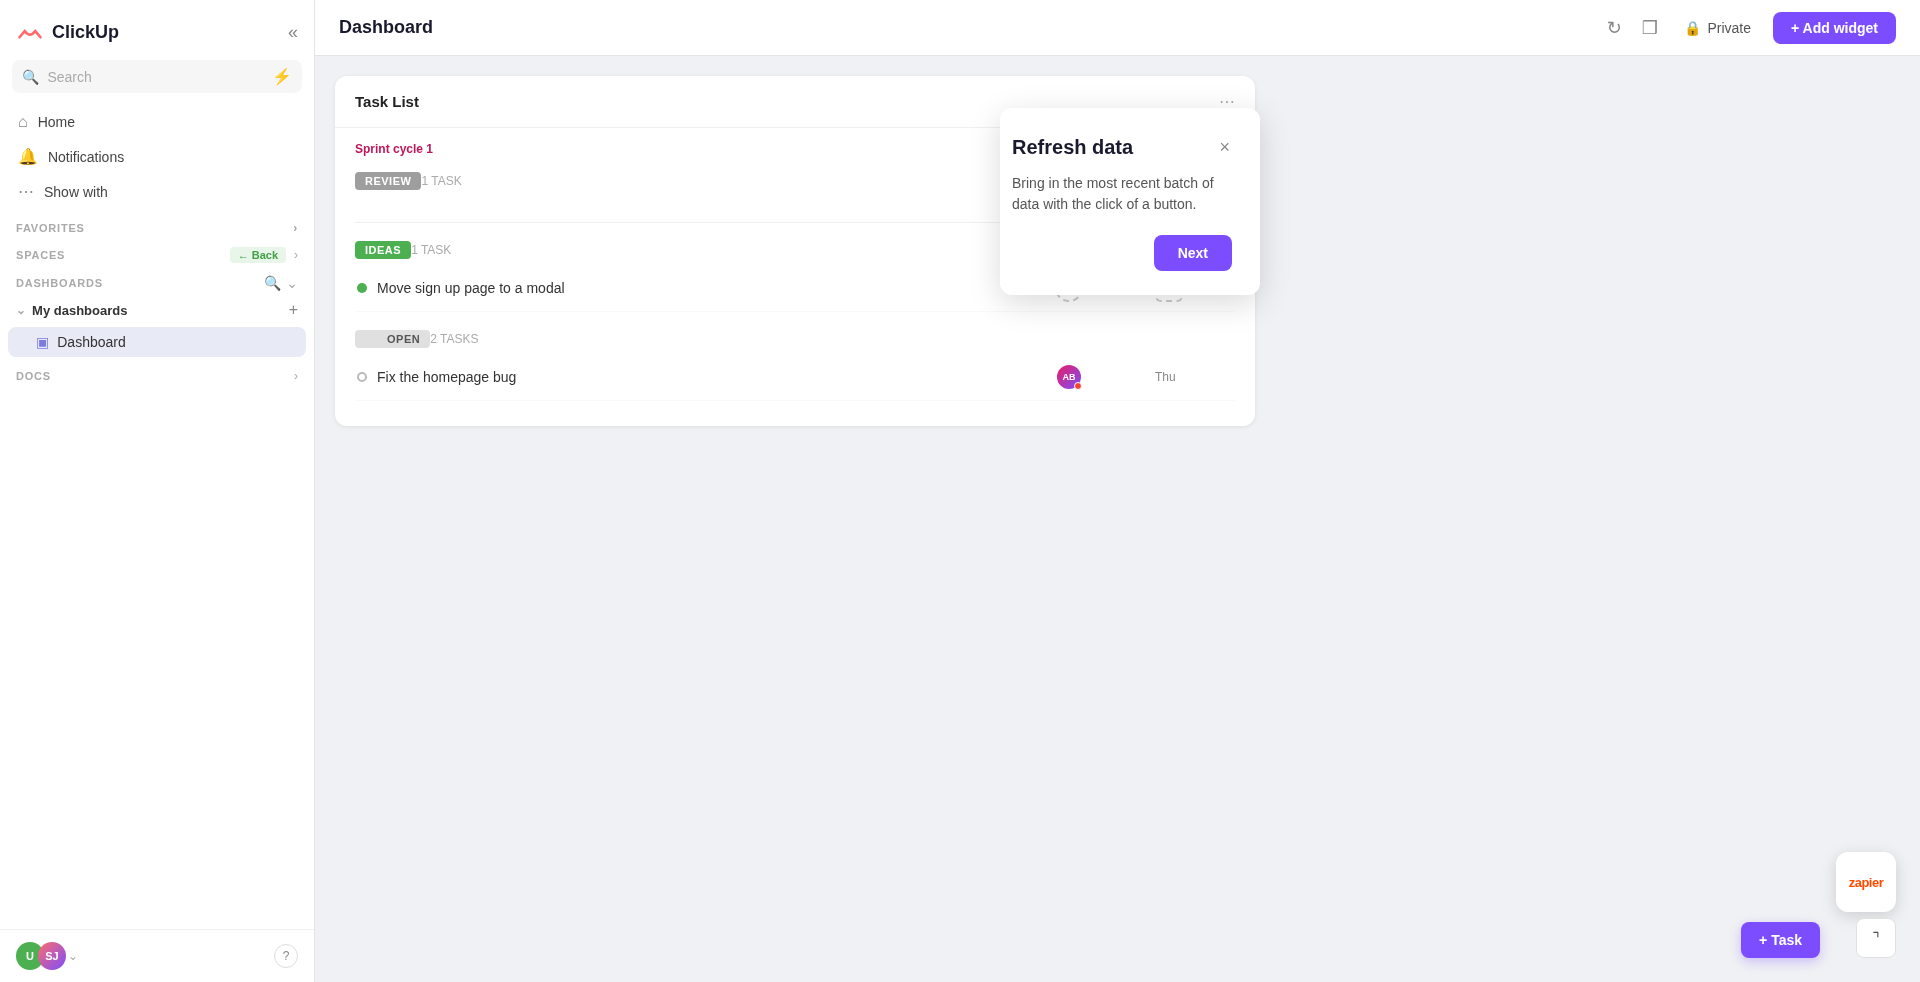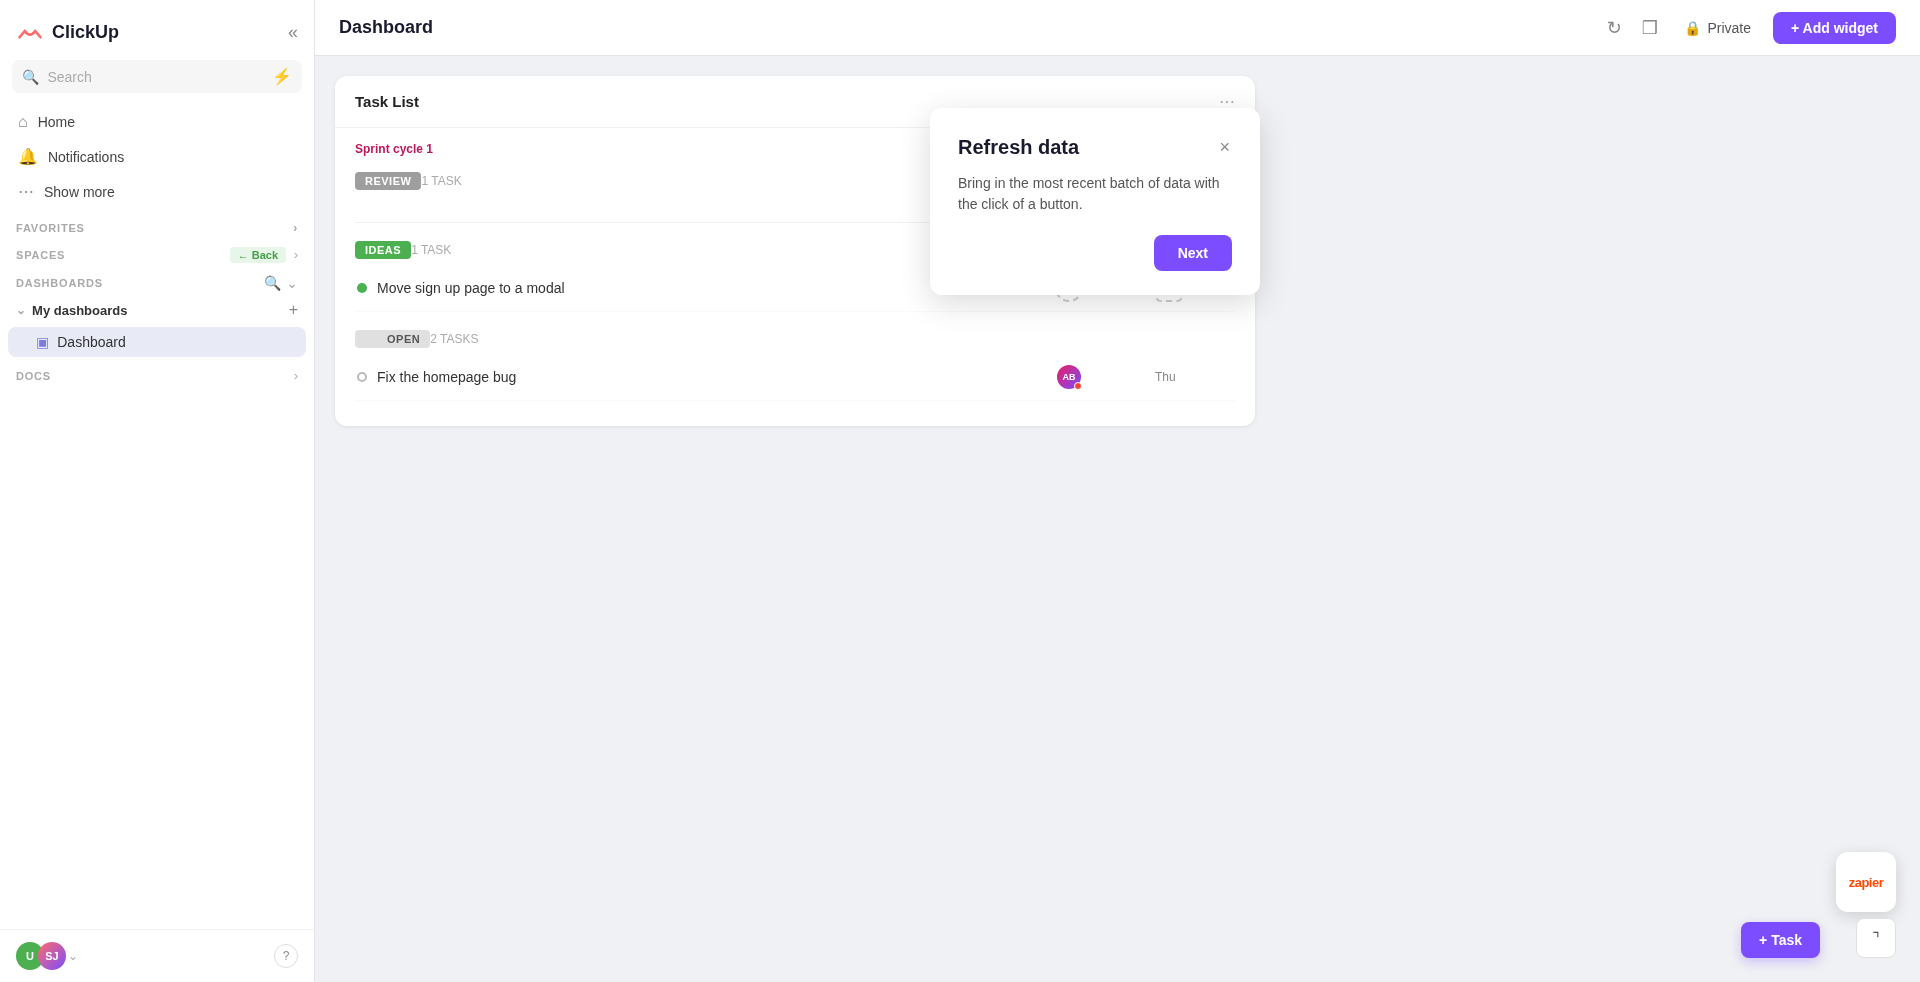--- a/index.html
+++ b/index.html
@@ -502,25 +502,25 @@
     .due-text {
       font-size: 12px;
       color: #888;
     }
 
     
     .refresh-popover {
       position: absolute;
       top: 52px;
       right: 660px;
-      width: 330px;
+      width: 260px;
       background: #fff;
       border-radius: 12px;
       box-shadow: 0 8px 32px rgba(0,0,0,0.15);
-      padding: 28px 28px 24px 28px;
+      padding: 28px 28px 24px 12px;
       z-index: 1000;
     }
 
     .popover-header {
       display: flex;
       align-items: flex-start;
       justify-content: space-between;
       margin-bottom: 14px;
     }
 
@@ -653,21 +653,21 @@
     <div class="nav-item">
       <span class="nav-icon">⌂</span>
       <span>Home</span>
     </div>
     <div class="nav-item">
       <span class="nav-icon">🔔</span>
       <span>Notifications</span>
     </div>
     <div class="nav-item">
       <span class="nav-icon">⋯</span>
-      <span>Show more</span>
+      <span>Show with</span>
     </div>
   </div>
 
   <div class="sidebar-section">
     <span>FAVORITES</span>
     <span class="chevron">›</span>
   </div>
 
   <div class="spaces-section">
     <span class="spaces-label">SPACES</span>

